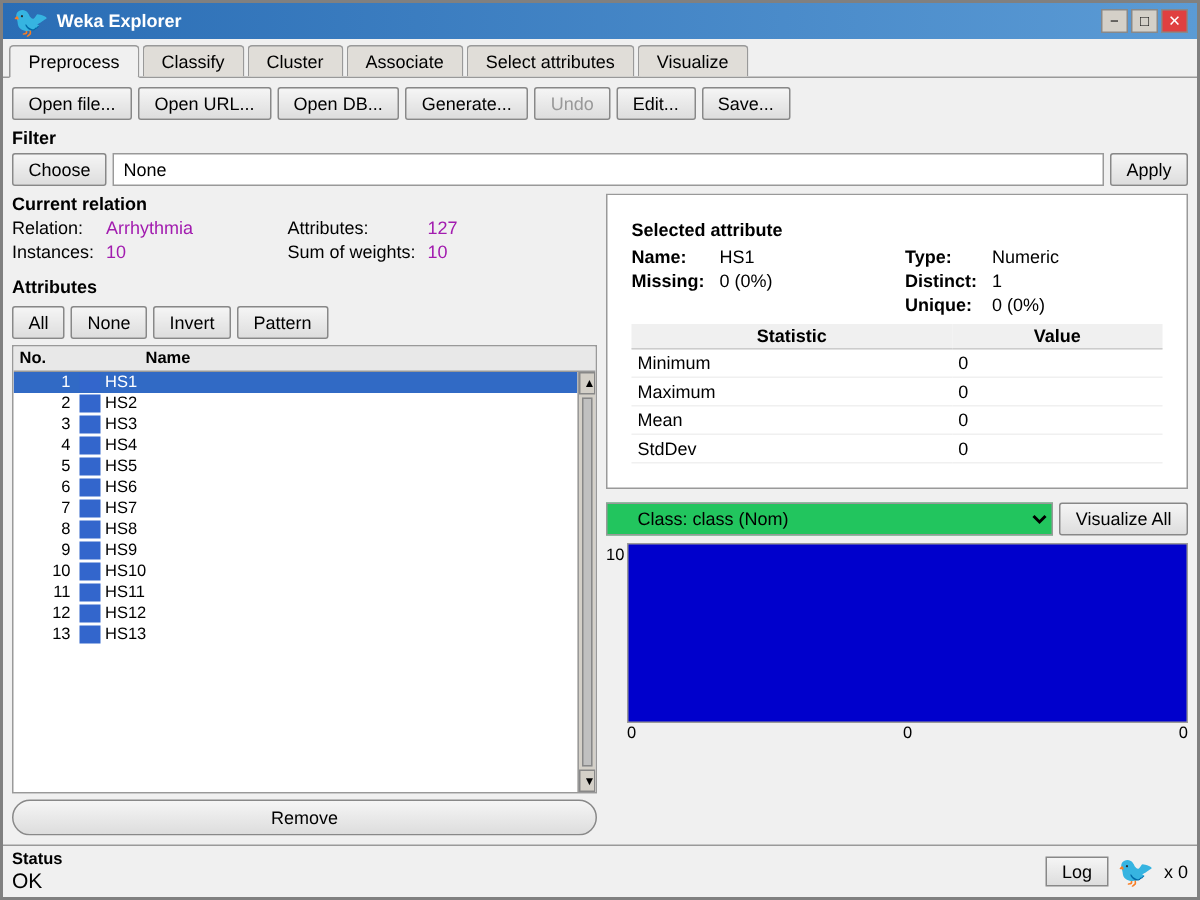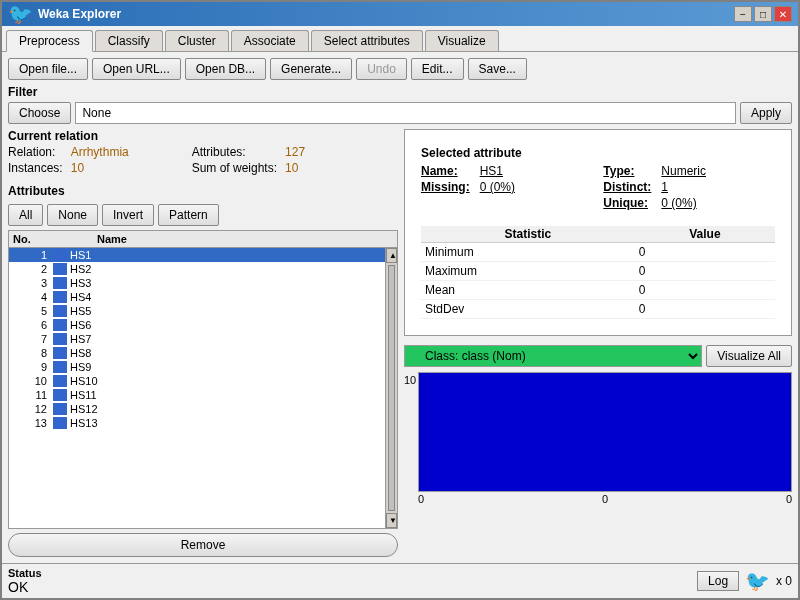--- a/index.html
+++ b/index.html
@@ -143,21 +143,21 @@
       margin-bottom: 2px;
     }
     .info-grid {
       display: grid;
       grid-template-columns: auto 1fr auto 1fr;
       gap: 2px 8px;
       font-size: 12px;
       margin-bottom: 4px;
     }
     .info-label { color: #000; }
-    .info-value { color: #a16207; }
+    .info-value { color: #a21caf; }
     .attributes-section {
       flex: 1;
       display: flex;
       flex-direction: column;
       gap: 4px;
     }
     .attr-buttons {
       display: flex;
       gap: 4px;
     }
@@ -216,22 +216,21 @@
       border: 1px solid #999;
       background: white;
       padding: 16px;
       font-size: 12px;
     }
     .sa-header { font-weight: bold; margin-bottom: 4px; }
     .sa-grid {
       display: grid;
       grid-template-columns: auto 1fr auto 1fr;
       gap: 2px 10px;
-      margin-bottom: 16px;
-      text-decoration: underline;
+      margin-bottom: 6px;
     }
     .sa-label { font-weight: bold; }
     .stats-table {
       width: 100%;
       border-collapse: collapse;
       font-size: 12px;
     }
     .stats-table th {
       text-align: center;
       border-bottom: 1px solid #ccc;

